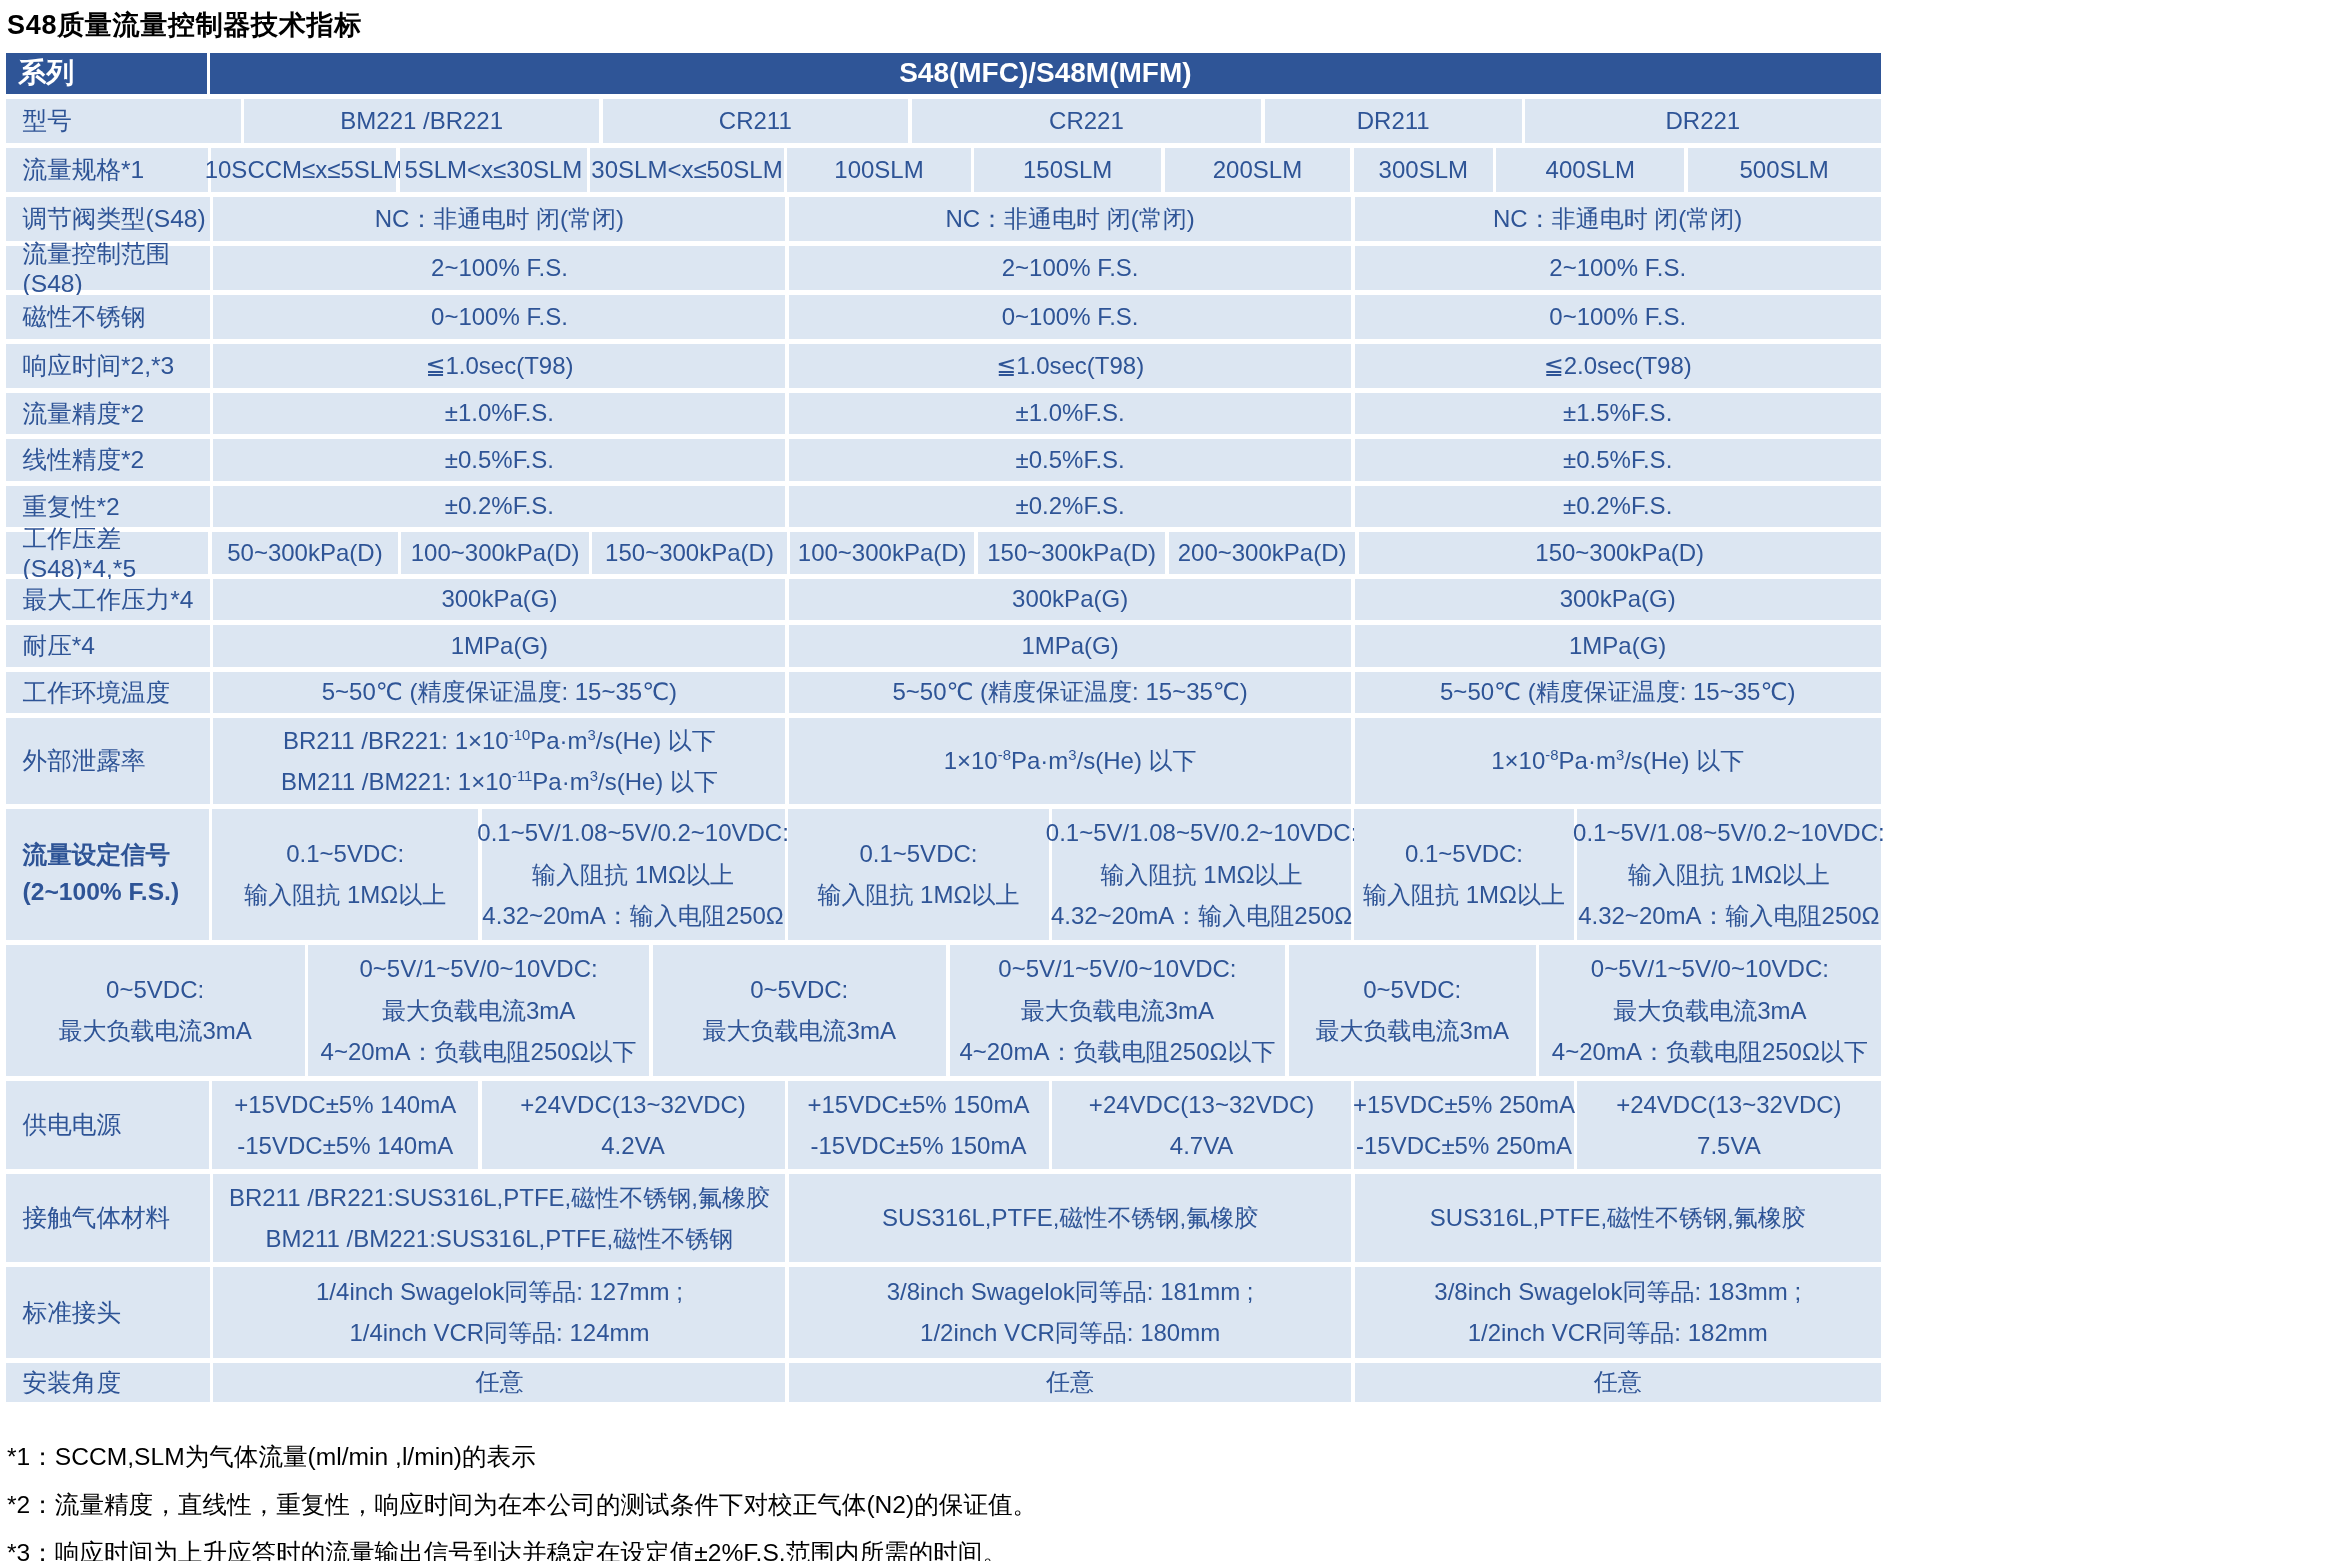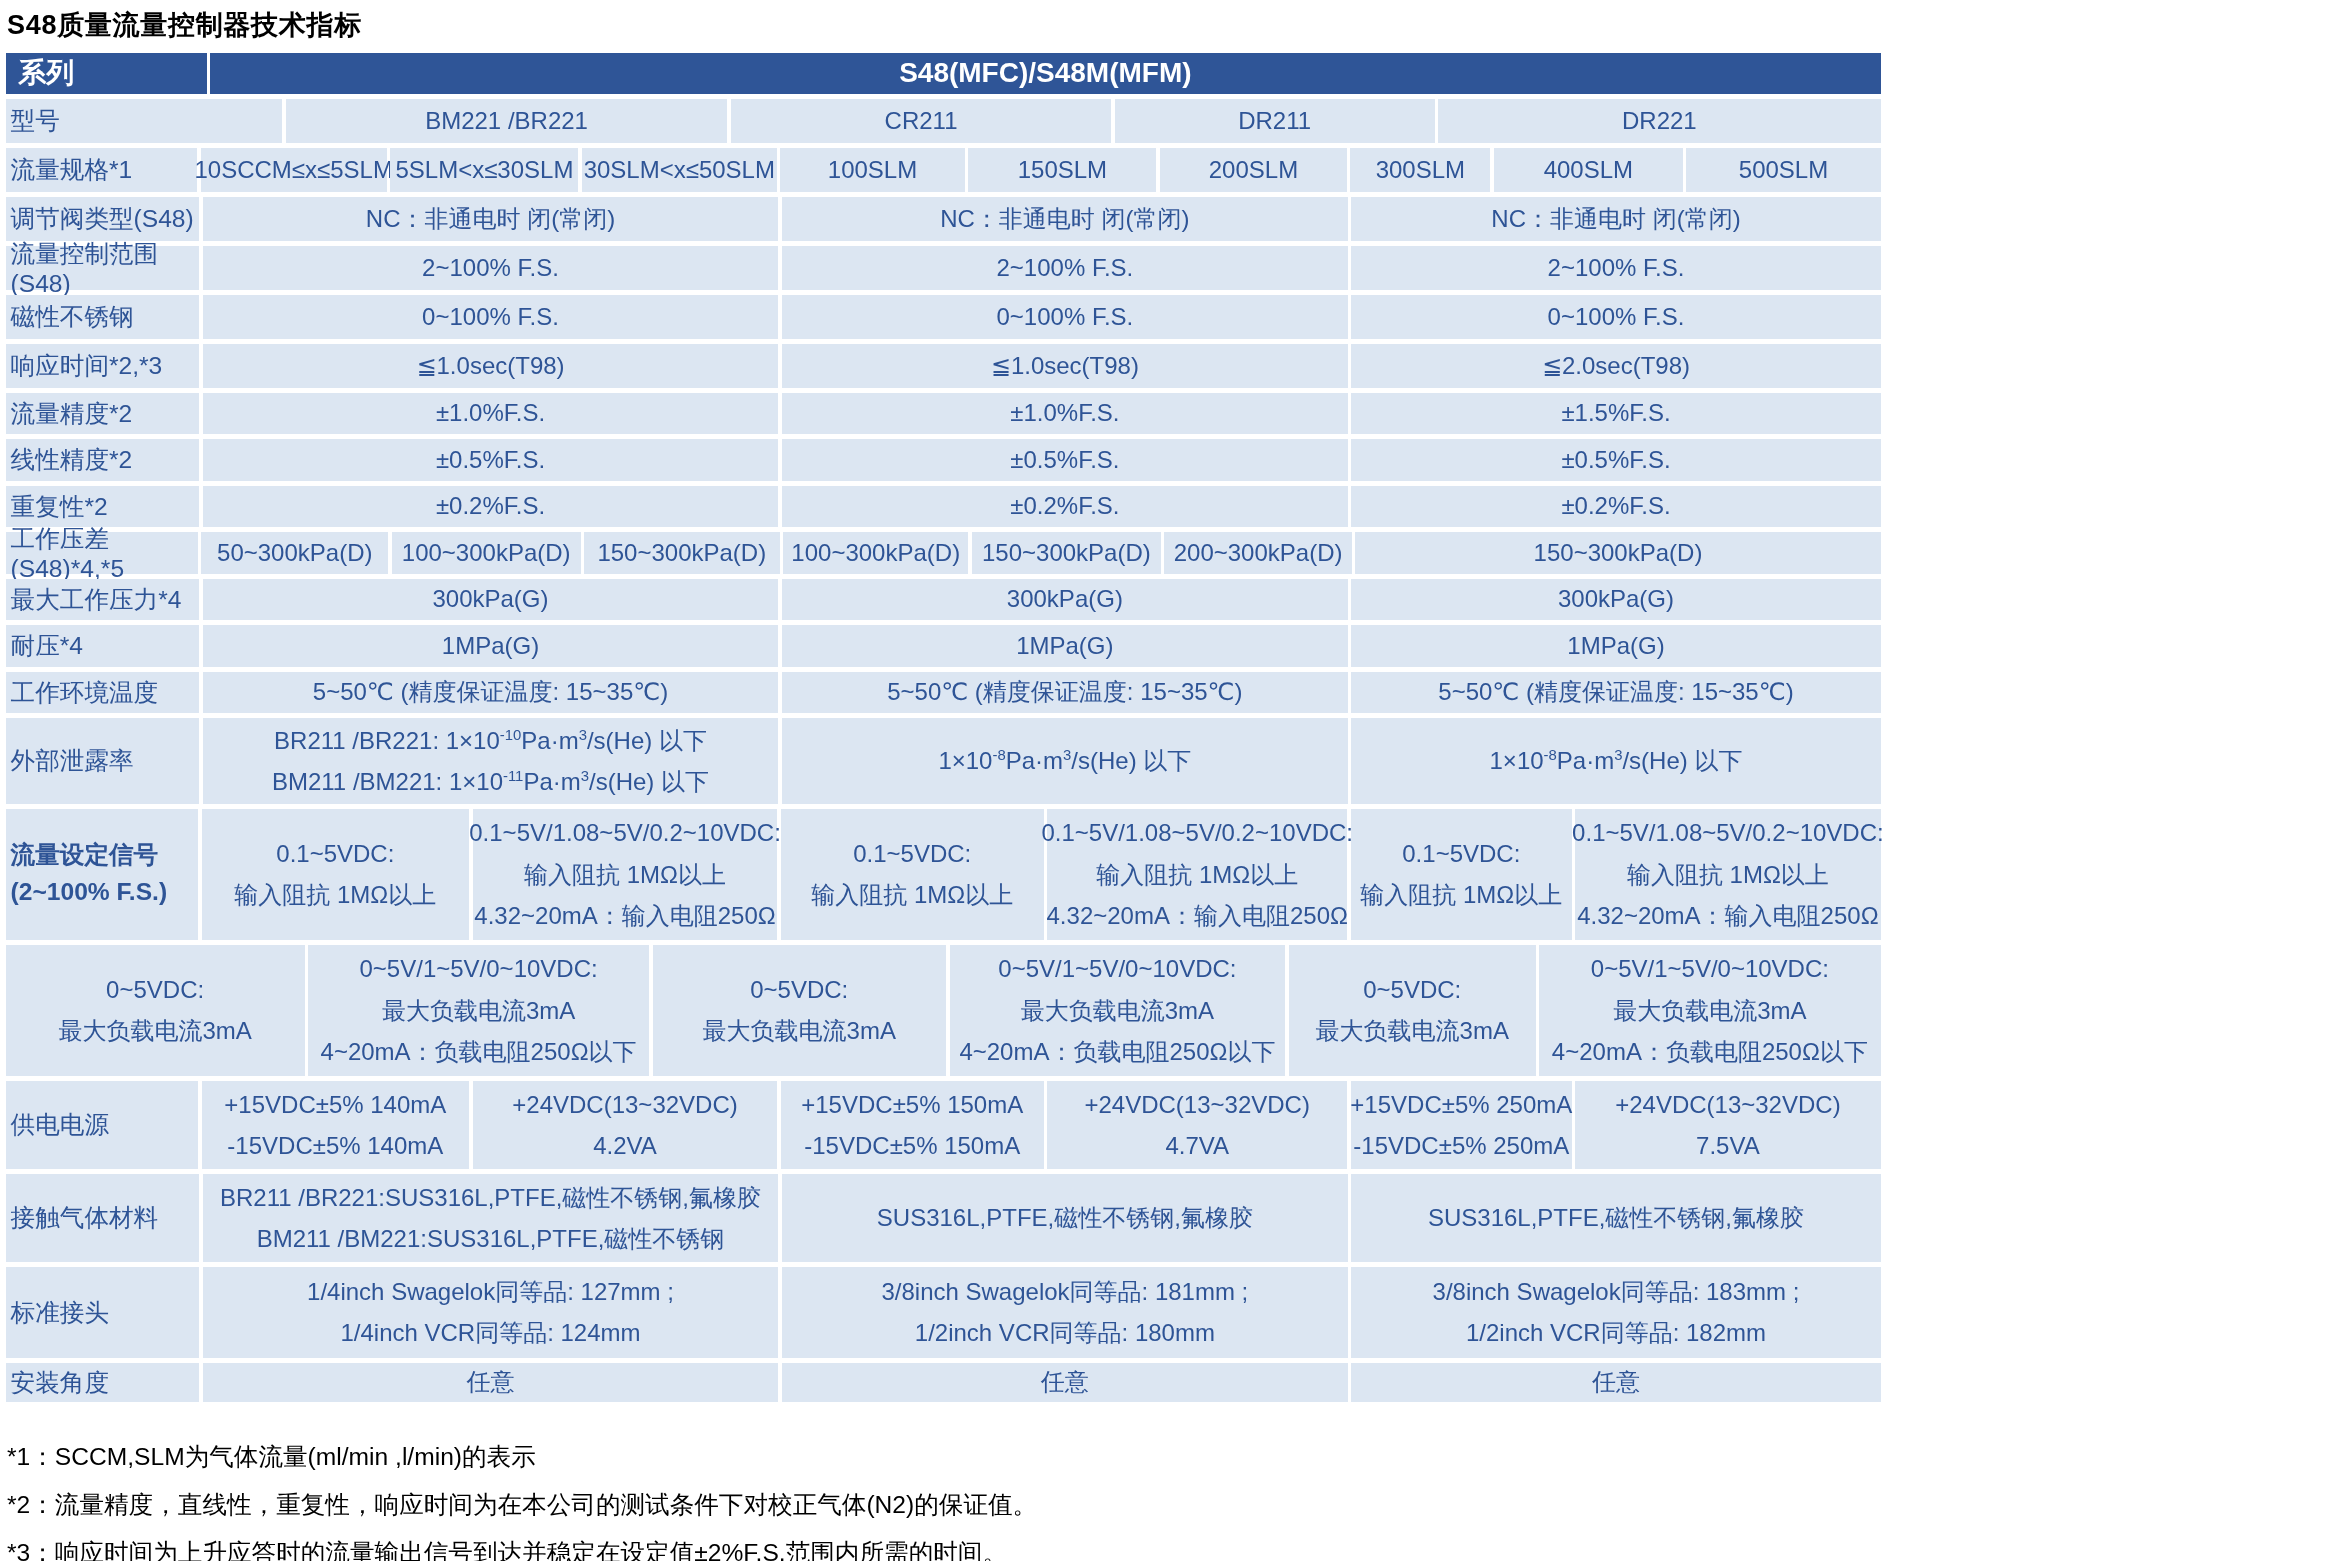--- a/index.html
+++ b/index.html
@@ -8,21 +8,21 @@
   .title{font-size:27px;font-weight:700;color:#000;margin:0 0 9.8px 1.4px;letter-spacing:0.7px;}
   .spec-table{display:flex;flex-direction:column;gap:5px;width:1875px;}
   .row{display:flex;gap:3.5px;}
   .cell{
     flex:var(--w) 1 0;min-width:0;
     background:#dce6f2;color:#2e5496;
     display:flex;flex-direction:column;align-items:center;justify-content:center;
     text-align:center;font-size:24px;
   }
   .cell .line{display:block;line-height:1.72;white-space:nowrap;}
-  .label{align-items:flex-start;text-align:left;padding-left:5px;box-sizing:border-box;font-size:24.6px;}
+  .label{align-items:flex-start;text-align:left;padding-left:17px;box-sizing:border-box;font-size:24.6px;}
   .label .line{line-height:1.5;font-weight:bold;}
   .hdr{background:#2f5597;color:#ffffff;font-weight:700;font-size:28px;}
   .hdr.label{padding-left:12.6px;}
   sup{font-size:0.62em;line-height:0;vertical-align:super;}
   .notes{margin:31px 0 0 1.4px;color:#000;}
   .note{font-size:24.6px;line-height:1.95;white-space:nowrap;}
 </style>
 </head>
 <body>
 
@@ -33,20 +33,21 @@
 
     <div class="row" style="height:41px">
       <div class="cell label hdr" style="--w:10.14">系列</div>
       <div class="cell hdr" style="--w:89.87">S48(MFC)/S48M(MFM)</div>
     </div>
 
     <div class="row" style="height:44px">
       <div class="cell label" style="--w:10.14">型号</div>
       <div class="cell" style="--w:16.49">BM221 /BR221</div>
       <div class="cell" style="--w:14.20">CR211</div>
+      <div class="cell" style="--w:16.25">CR221</div>
       <div class="cell" style="--w:11.94">DR211</div>
       <div class="cell" style="--w:16.52">DR221</div>
     </div>
 
     <div class="row" style="height:44px">
       <div class="cell label" style="--w:10.14">流量规格*1</div>
       <div class="cell" style="--w:10.14">10SCCM≤x≤5SLM</div>
       <div class="cell" style="--w:10.23">5SLM&lt;x≤30SLM</div>
       <div class="cell" style="--w:10.59">30SLM&lt;x≤50SLM</div>
       <div class="cell" style="--w:10.05">100SLM</div>

